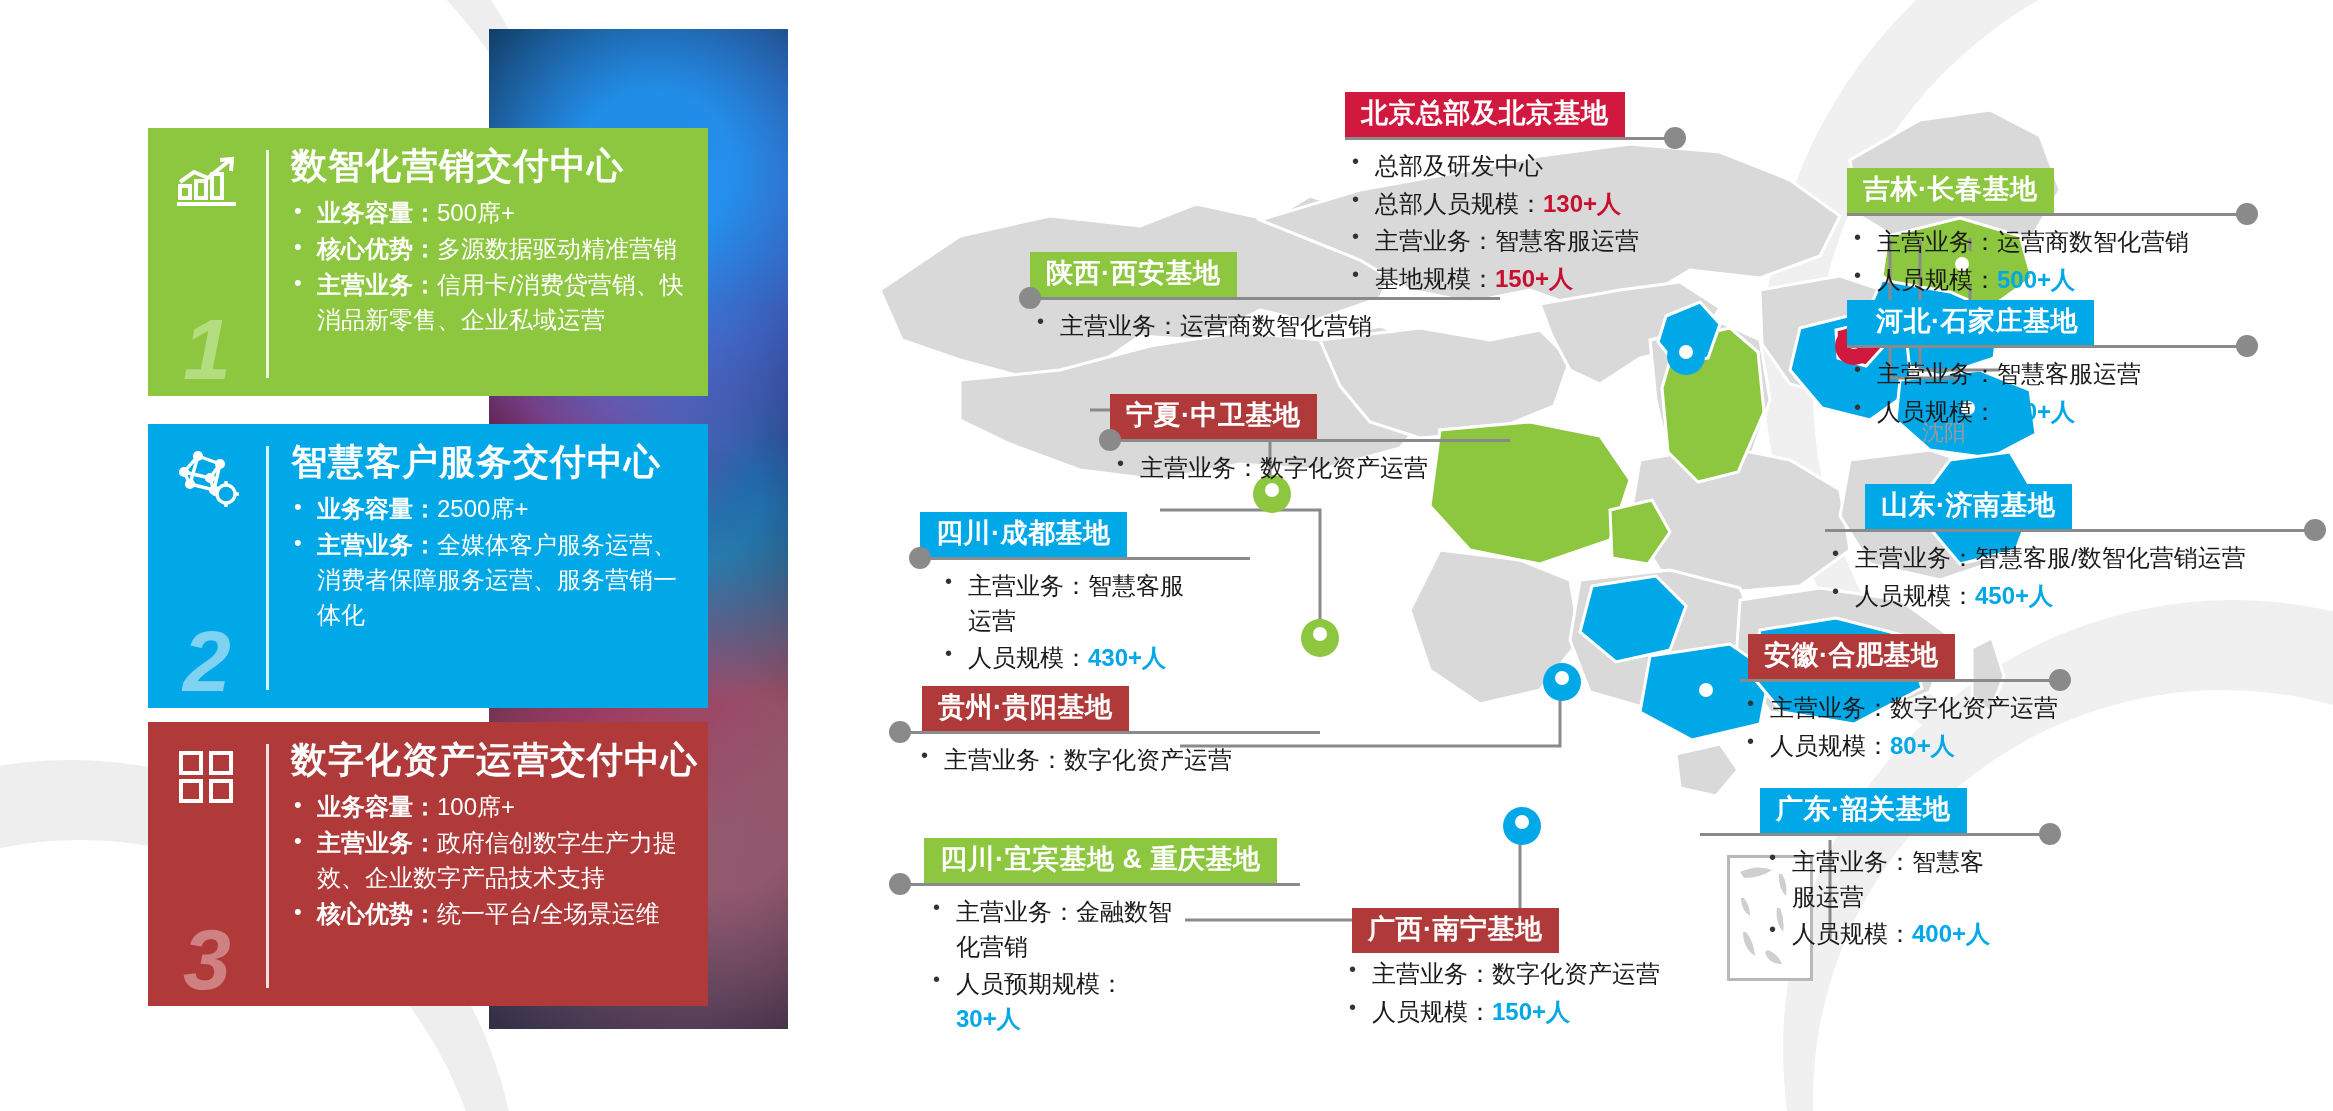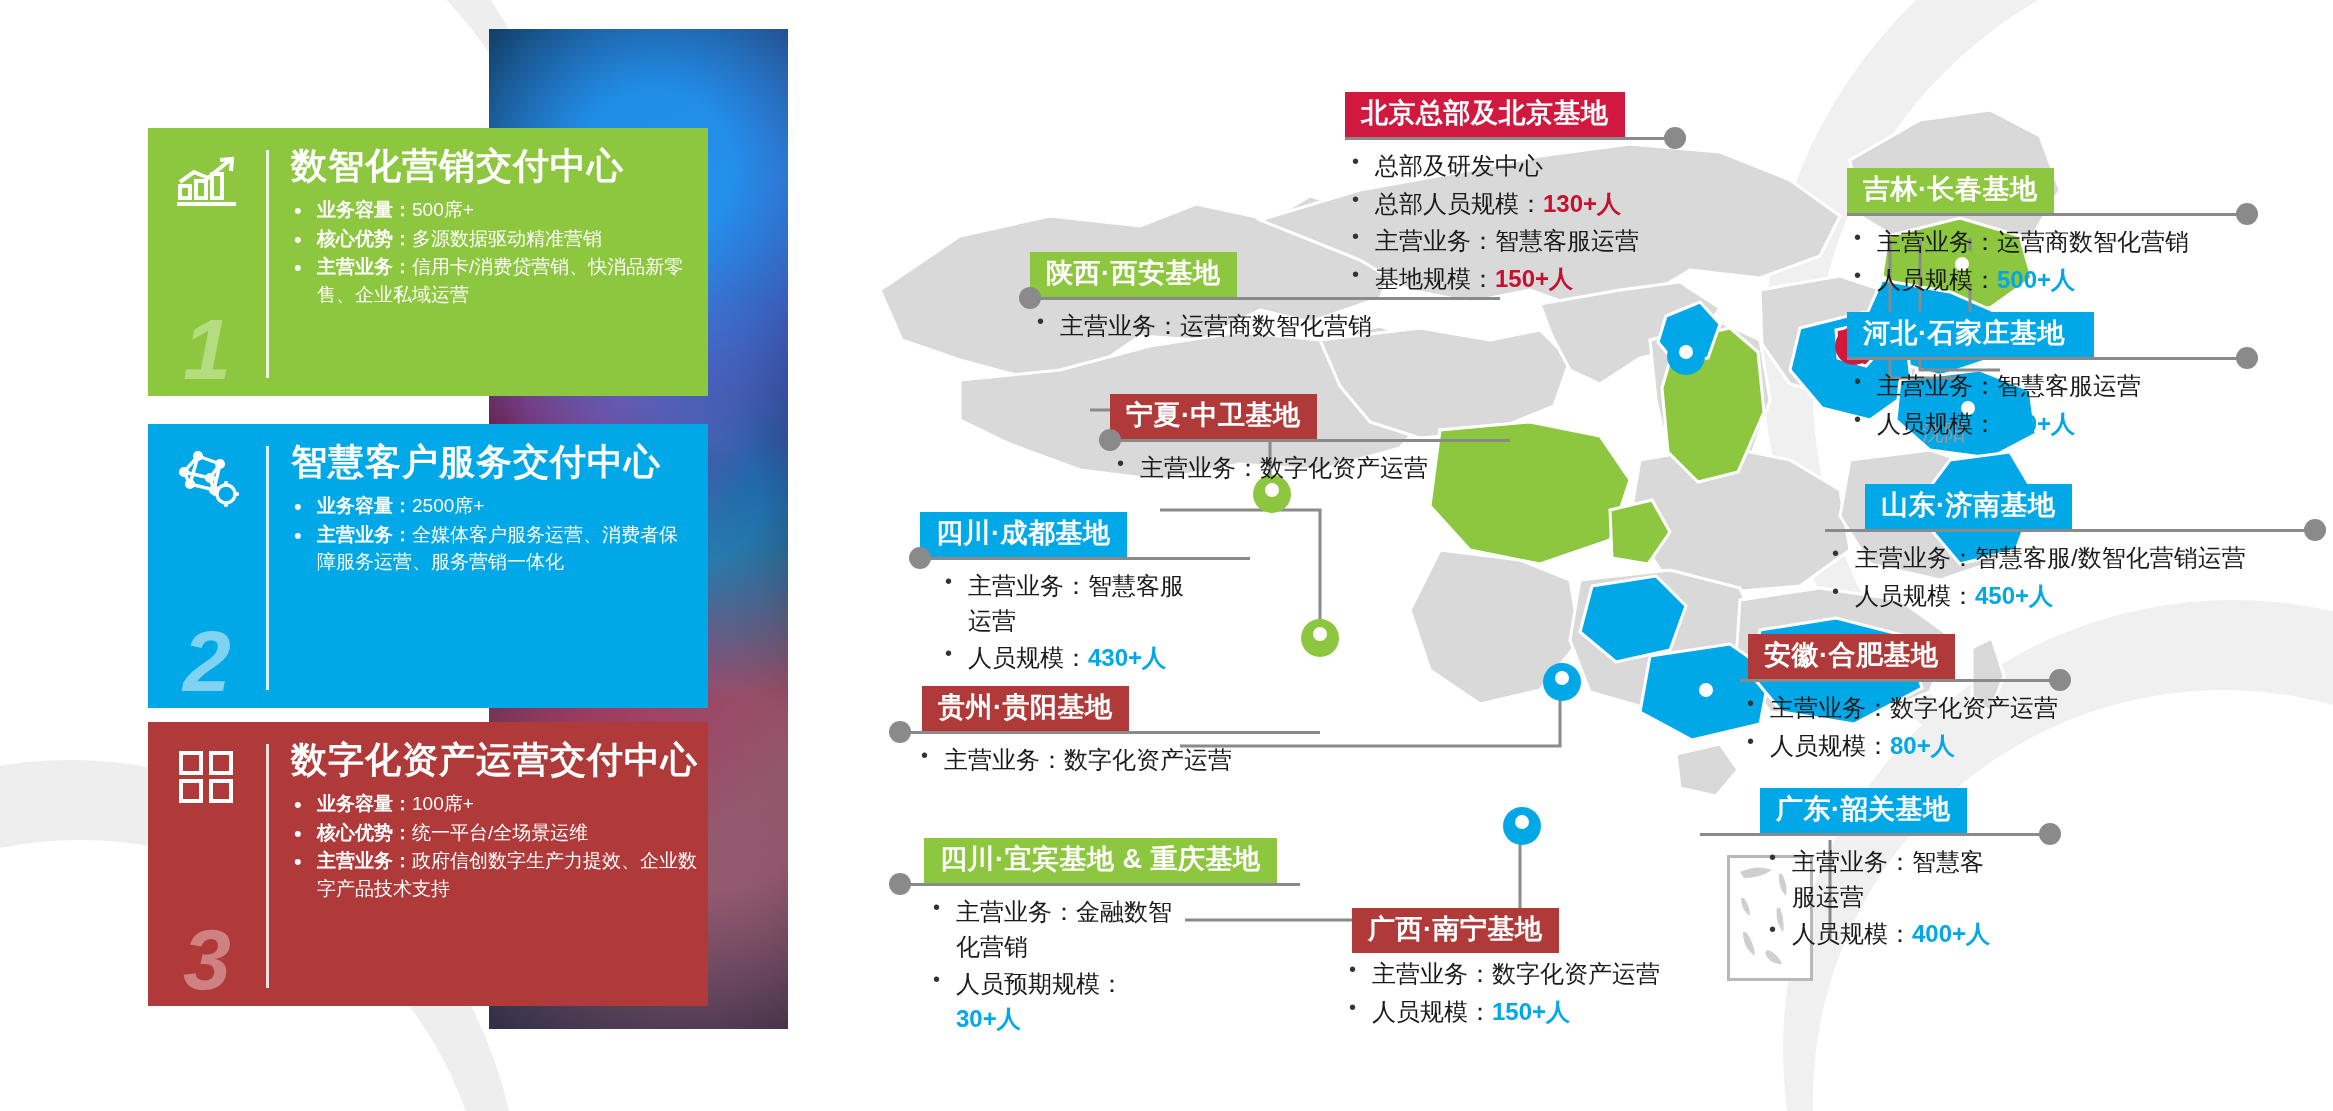--- a/index.html
+++ b/index.html
@@ -70,21 +70,21 @@
     font-family:"Liberation Sans",sans-serif;
   }
   .card-divider{width:3px;background:rgba(255,255,255,.85);margin:22px 0 18px 0;flex:0 0 3px;}
   .card-body{flex:1;padding:18px 18px 30px 22px;box-sizing:border-box;}
   .card-title{
     color:#fff;font-size:36px;font-weight:700;letter-spacing:1px;
     line-height:1.12;margin-bottom:10px;white-space:nowrap;
   }
   .card-ul{list-style:none;margin:0;padding:0;}
   .card-li{
-    color:#fff;font-size:19px;line-height:1.45;
+    color:#fff;font-size:24px;line-height:1.45;
     padding-left:26px;position:relative;margin-bottom:1px;
   }
   .card-li:before{
     content:"•";position:absolute;left:3px;top:-1px;font-size:22px;color:#fff;
   }
   .card-li b{font-weight:700;}
 
   #card1{left:148px;top:128px;width:560px;height:268px;background:#8dc63f;}
   #card1 .card-num{color:#b4dd80;}
   #card2{left:148px;top:424px;width:560px;height:284px;background:#00a8e8;}
@@ -96,21 +96,21 @@
   .map-wrap{position:absolute;left:840px;top:40px;width:1460px;height:1040px;z-index:2;}
   .map-svg{position:absolute;left:0;top:0;}
 
   
   .callout{position:absolute;z-index:6;}
   .co-tag{
     display:inline-block;color:#fff;font-size:27px;font-weight:700;
     letter-spacing:.5px;padding:6px 16px 7px 16px;white-space:nowrap;
     line-height:1.18;
   }
-  .co-tag.wrap{white-space:normal;text-align:left;margin-top:12px;}
+  .co-tag.wrap{white-space:normal;text-align:right;}
   .co-rule{height:3px;background:#8a8a8a;position:relative;}
   .co-dot{
     width:22px;height:22px;border-radius:50%;background:#8a8a8a;
     position:absolute;top:-10px;
   }
   .co-dot.right{right:-11px;}
   .co-dot.left{left:-11px;}
   .co-list{list-style:none;margin:9px 0 0 0;padding:0;}
   .co-li{
     font-size:24px;color:#1a1a1a;line-height:1.45;
@@ -351,24 +351,24 @@
     <div class="card-num">3</div>
   </div>
   <div class="card-divider"></div>
   <div class="card-body">
     <div class="card-title">数字化资产运营交付中心</div>
     <ul class="card-ul">
       <li class="card-li">
         <b>业务容量：</b><span>100席+</span>
       </li>
       <li class="card-li">
+        <b>主营业务：</b><span>政府信创数字生产力提效、企业数字产品技术支持</span>
+      </li>
+      <li class="card-li">
         <b>核心优势：</b><span>统一平台/全场景运维</span>
-      </li>
-      <li class="card-li">
-        <b>主营业务：</b><span>政府信创数字生产力提效、企业数字产品技术支持</span>
       </li>
     </ul>
   </div>
 </div>
 
 <div class="callout" style="left:1345px;top:92px;width:330px;">
   <div class="co-tag tag-crimson">北京总部及北京基地</div>
   <div class="co-rule">
     <span class="co-dot right"></span>
   </div>

